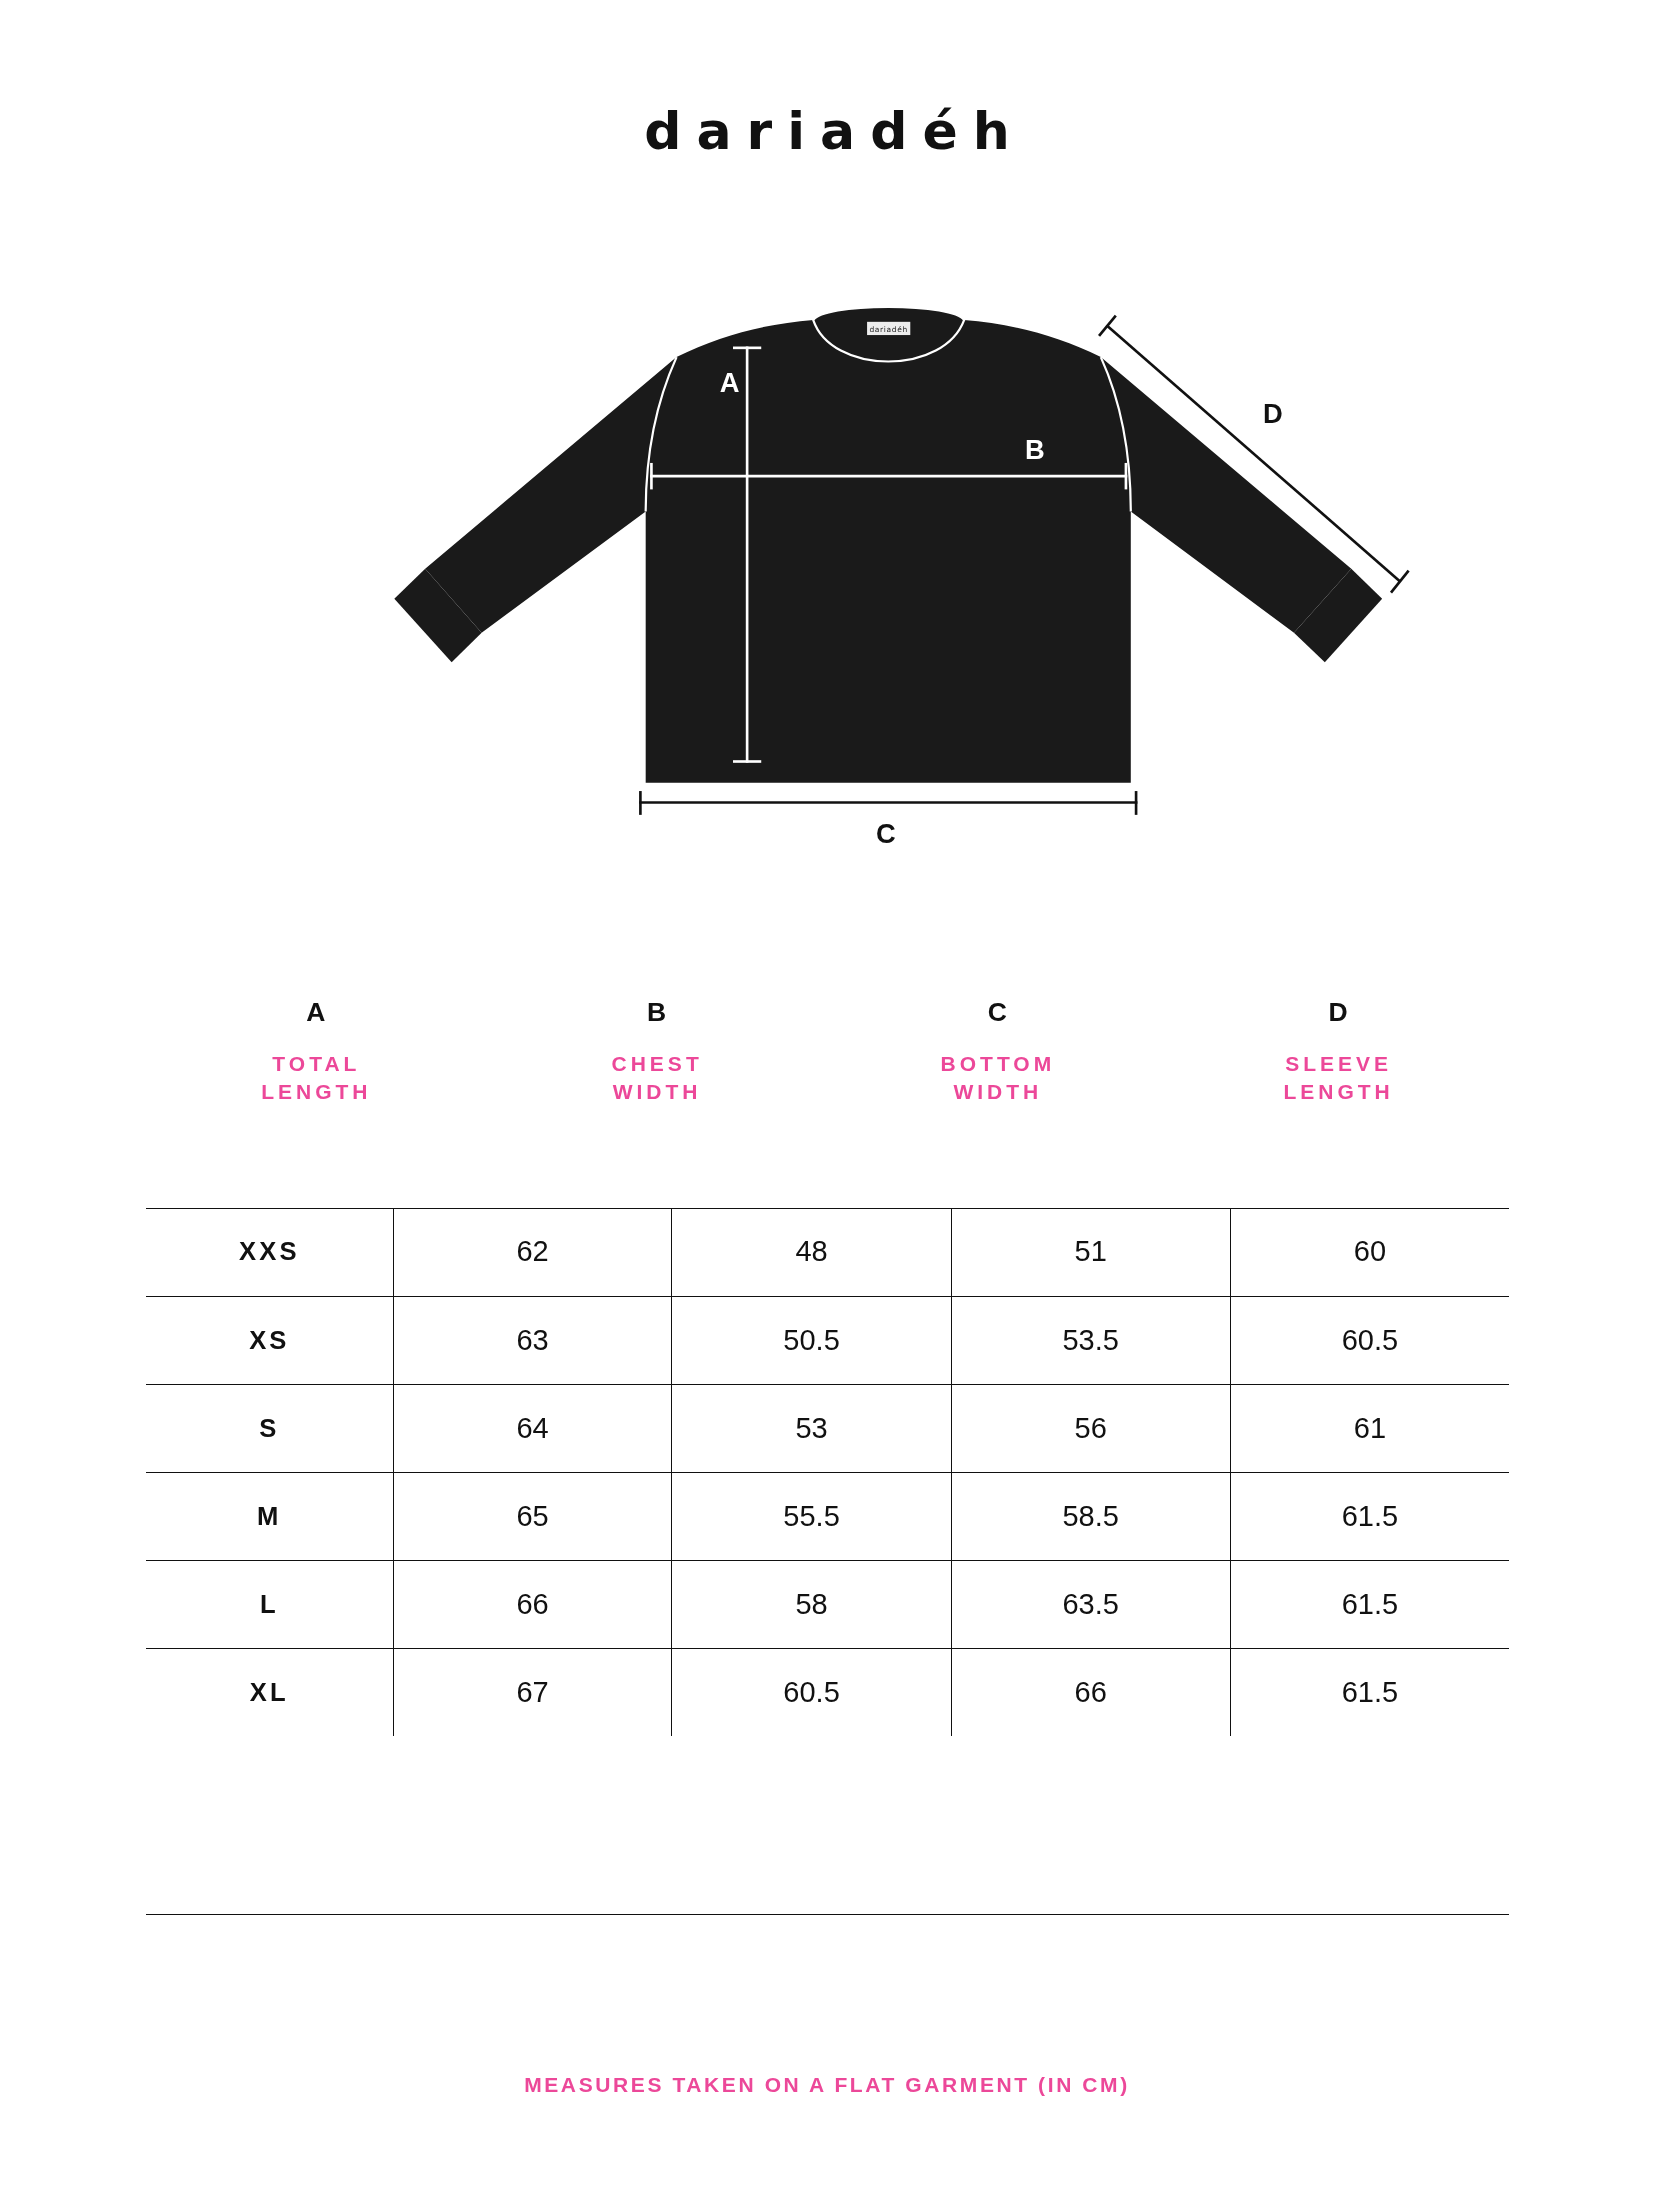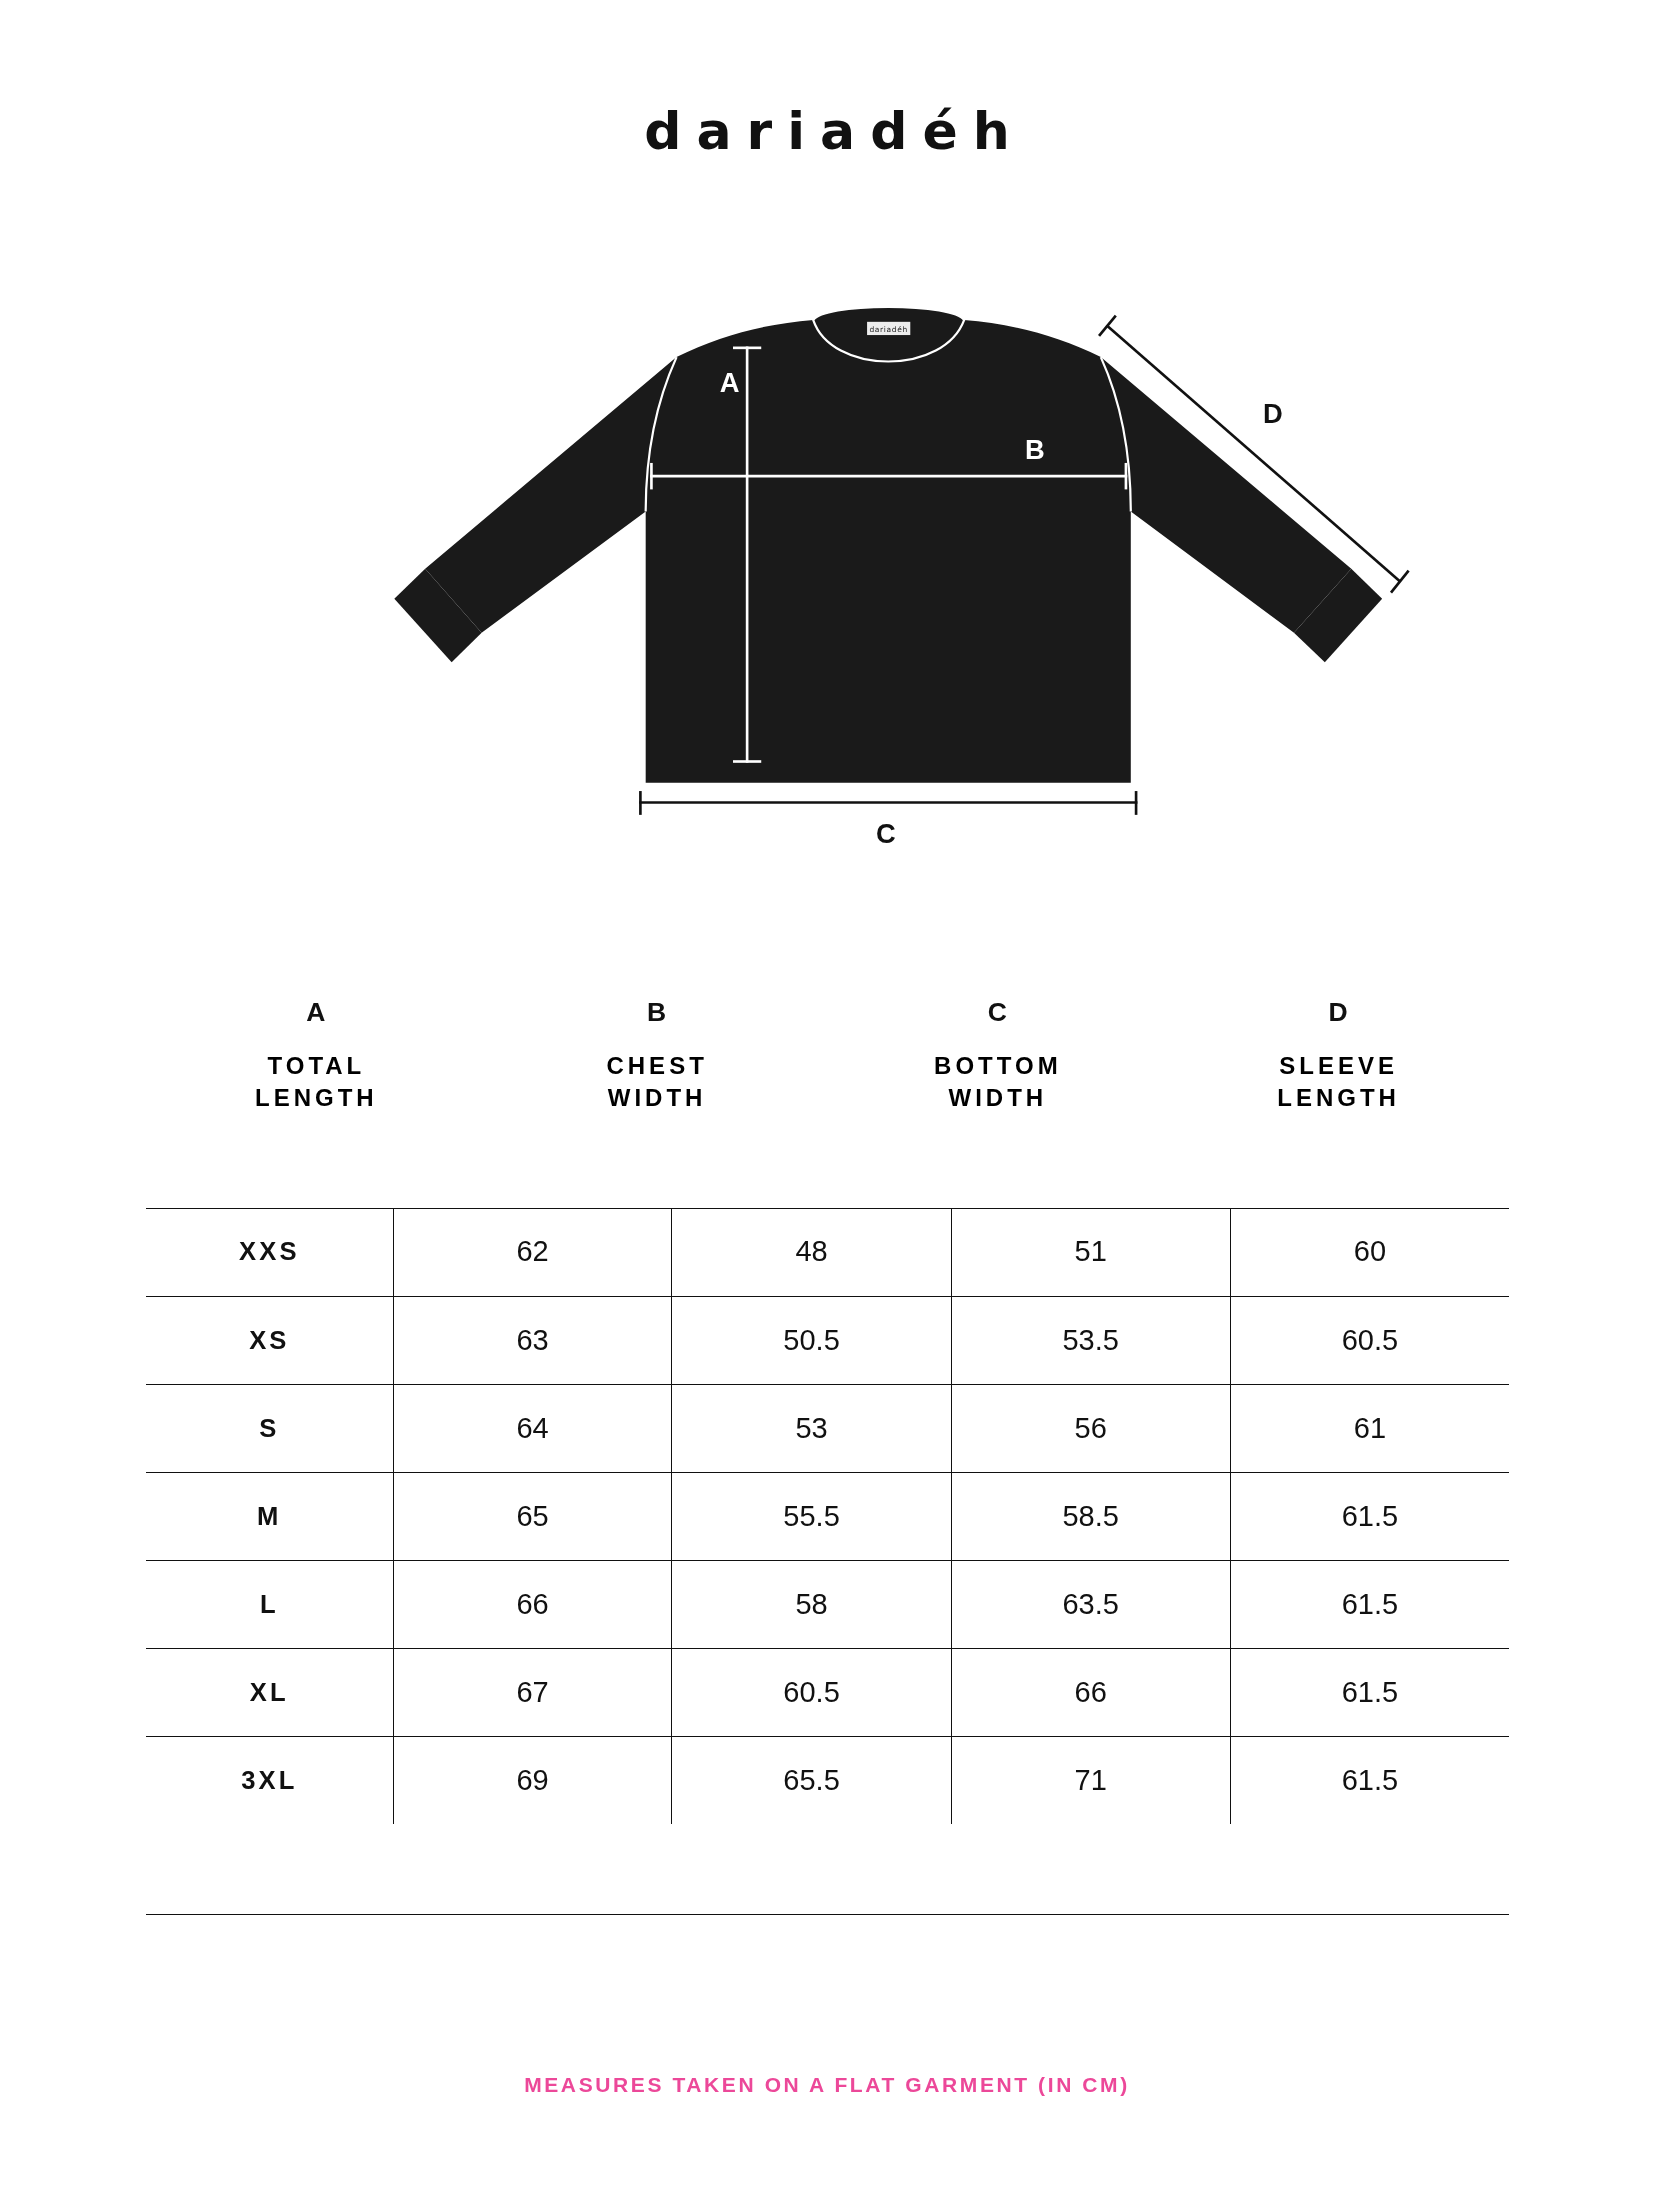--- a/index.html
+++ b/index.html
@@ -65,25 +65,25 @@
     text-align: center;
   }
   .legend-letter {
     font-size: 26.5px;
     font-weight: 700;
     letter-spacing: 1.3px;
     color: #111111;
     margin-bottom: 22px;
   }
   .legend-label {
-    font-size: 24px;
+    font-size: 21px;
     font-weight: 700;
     letter-spacing: 4px;
     line-height: 1.35;
-    color: #000000;
+    color: #ec4899;
   }
 
   
   .size-table {
     position: absolute;
     top: 1208px;
     left: 146px;
     width: 1363px;
     border-collapse: collapse;
   }
@@ -275,27 +275,20 @@
         <td class="val-cell divider">63.5</td>
         <td class="val-cell">61.5</td>
       </tr>
       <tr>
         <td class="size-cell">XL</td>
         <td class="val-cell divider">67</td>
         <td class="val-cell divider">60.5</td>
         <td class="val-cell divider">66</td>
         <td class="val-cell">61.5</td>
       </tr>
-      <tr>
-        <td class="size-cell">3XL</td>
-        <td class="val-cell divider">69</td>
-        <td class="val-cell divider">65.5</td>
-        <td class="val-cell divider">71</td>
-        <td class="val-cell">61.5</td>
-      </tr>
     </tbody>
   </table>
 
   <div class="table-bottom-rule" style="top:1914px;"></div>
 
   <div class="footnote">MEASURES TAKEN ON A FLAT GARMENT (IN CM)</div>
 
 </div>
 
 

